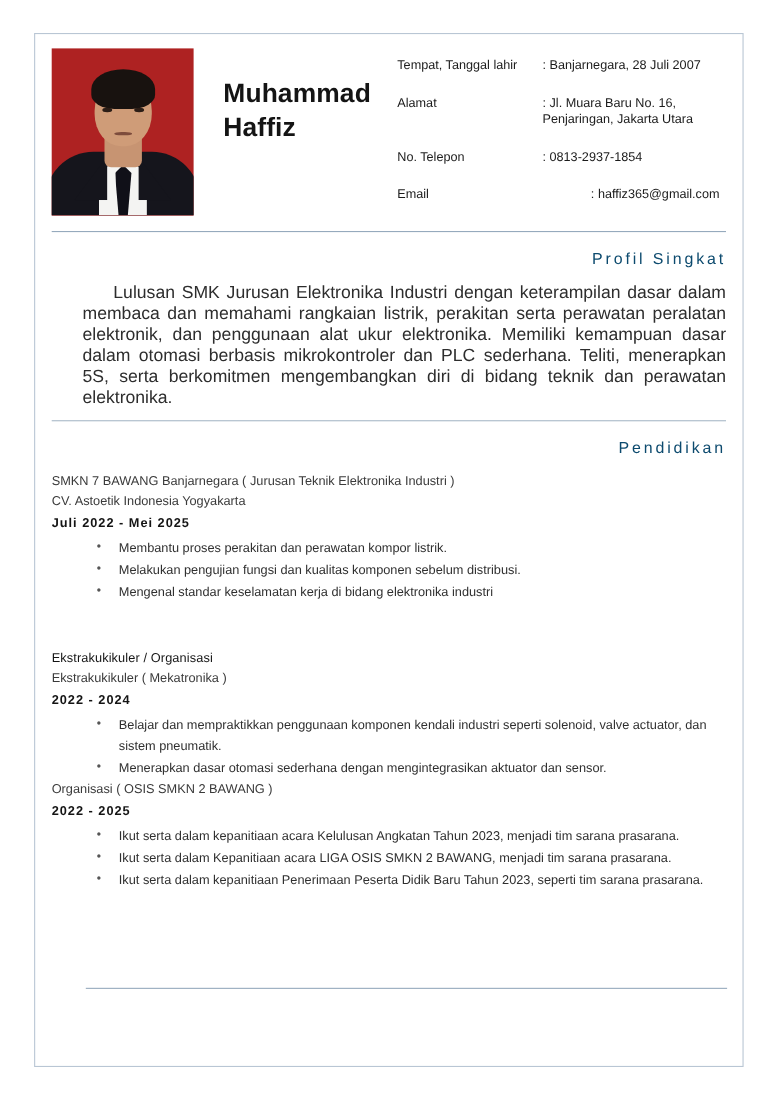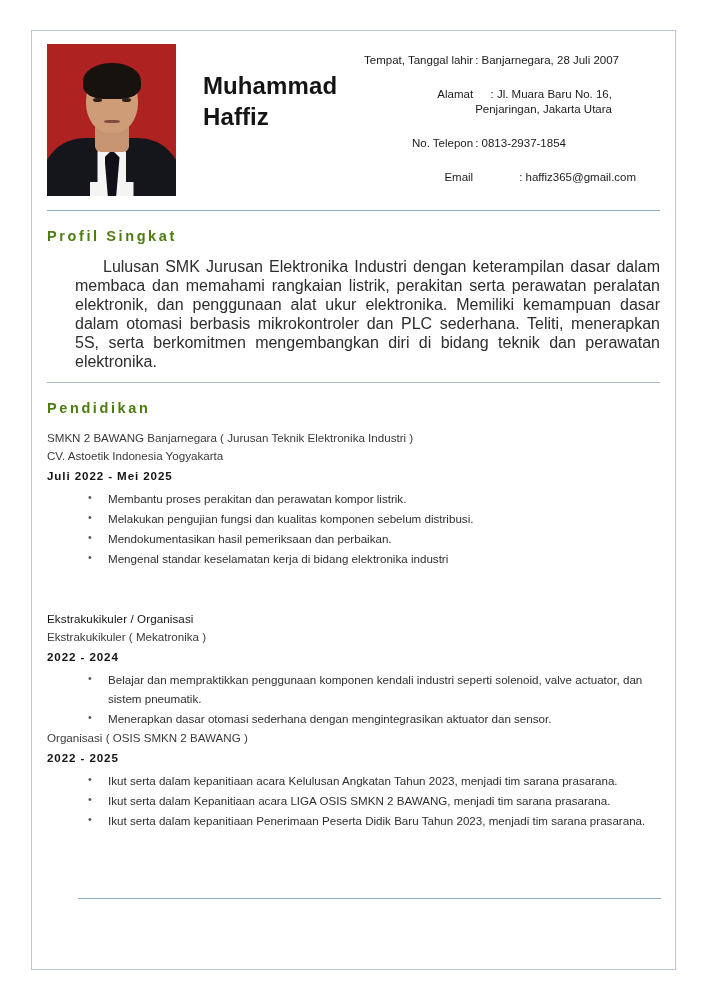--- a/index.html
+++ b/index.html
@@ -126,24 +126,23 @@
   .name-line {
     font-size: 24px;
     font-weight: bold;
     color: #141414;
     line-height: 31px;
     letter-spacing: 0.1px;
   }
 
   
   .contact {
-    margin-left: 6px;
+    margin-left: 24px;
     padding-top: 9px;
     flex: 1;
-    text-align: right;
   }
   .contact-row {
     display: flex;
     margin-bottom: 19px;
   }
   .contact-row:last-child { margin-bottom: 0; gap: 44px; }
   .contact-label {
     width: 130px;
     flex: 0 0 130px;
     font-size: 11.5px;
@@ -160,24 +159,24 @@
 
   
   .divider {
     height: 1px;
     background: #96aabd;
     margin: 0;
   }
   .divider.thin { background: #a8b8c8; }
 
   .section-title {
-    text-align: left;
+    text-align: right;
     font-size: 14.5px;
-    font-weight: bold;
-    color: #4d7c0f;
+    font-weight: normal;
+    color: #0c4a6e;
     letter-spacing: 2.6px;
     margin: 17px 0 13px 0;
   }
 
   .body-text {
     font-size: 16px;
     color: #2d2d2d;
     line-height: 19px;
     text-align: justify;
     text-indent: 28px;
@@ -287,47 +286,46 @@
 
     <div class="divider"></div>
     <div class="section-title">Profil Singkat</div>
     <div class="body-text">Lulusan SMK Jurusan Elektronika Industri dengan keterampilan dasar dalam membaca dan memahami rangkaian listrik, perakitan serta perawatan peralatan elektronik, dan penggunaan alat ukur elektronika. Memiliki kemampuan dasar dalam otomasi berbasis mikrokontroler dan PLC sederhana. Teliti, menerapkan 5S, serta berkomitmen mengembangkan diri di bidang teknik dan perawatan elektronika.</div>
 
     <div class="gap-sm"></div>
 
     <div class="divider thin"></div>
     <div class="section-title">Pendidikan</div>
 
-    <div class="sub-line">SMKN 2 BAWANG Banjarnegara ( Jurusan Teknik Elektronika Industri )</div>
+    <div class="sub-line">SMKN 7 BAWANG Banjarnegara ( Jurusan Teknik Elektronika Industri )</div>
     <div class="sub-line">CV. Astoetik Indonesia Yogyakarta</div>
     <div class="sub-line bold">Juli 2022 - Mei 2025</div>
 
     <ul class="bullets">
       <li>Membantu proses perakitan dan perawatan kompor listrik.</li>
       <li>Melakukan pengujian fungsi dan kualitas komponen sebelum distribusi.</li>
-      <li>Mendokumentasikan hasil pemeriksaan dan perbaikan.</li>
       <li>Mengenal standar keselamatan kerja di bidang elektronika industri</li>
     </ul>
 
     <div class="gap-sm"></div>
 
     <div class="sub-line head-bold">Ekstrakukikuler / Organisasi</div>
     <div class="sub-line">Ekstrakukikuler ( Mekatronika )</div>
     <div class="sub-line bold">2022 - 2024</div>
 
     <ul class="bullets">
       <li>Belajar dan mempraktikkan penggunaan komponen kendali industri seperti solenoid, valve actuator, dan sistem pneumatik.</li>
       <li>Menerapkan dasar otomasi sederhana dengan mengintegrasikan aktuator dan sensor.</li>
     </ul>
 
     <div class="sub-line">Organisasi ( OSIS SMKN 2 BAWANG )</div>
     <div class="sub-line bold">2022 - 2025</div>
 
     <ul class="bullets justified">
       <li>Ikut serta  dalam kepanitiaan acara Kelulusan Angkatan Tahun 2023, menjadi tim sarana prasarana.</li>
       <li>Ikut serta dalam Kepanitiaan acara LIGA OSIS SMKN 2 BAWANG, menjadi tim sarana prasarana.</li>
-      <li>Ikut serta dalam kepanitiaan Penerimaan Peserta Didik Baru Tahun 2023, menjadi tim sarana prasarana.</li>
+      <li>Ikut serta dalam kepanitiaan Penerimaan Peserta Didik Baru Tahun 2023, seperti tim sarana prasarana.</li>
     </ul>
 
   </div>
 
   <div class="bottom-rule"></div>
 </div>
 
 </body></html>

